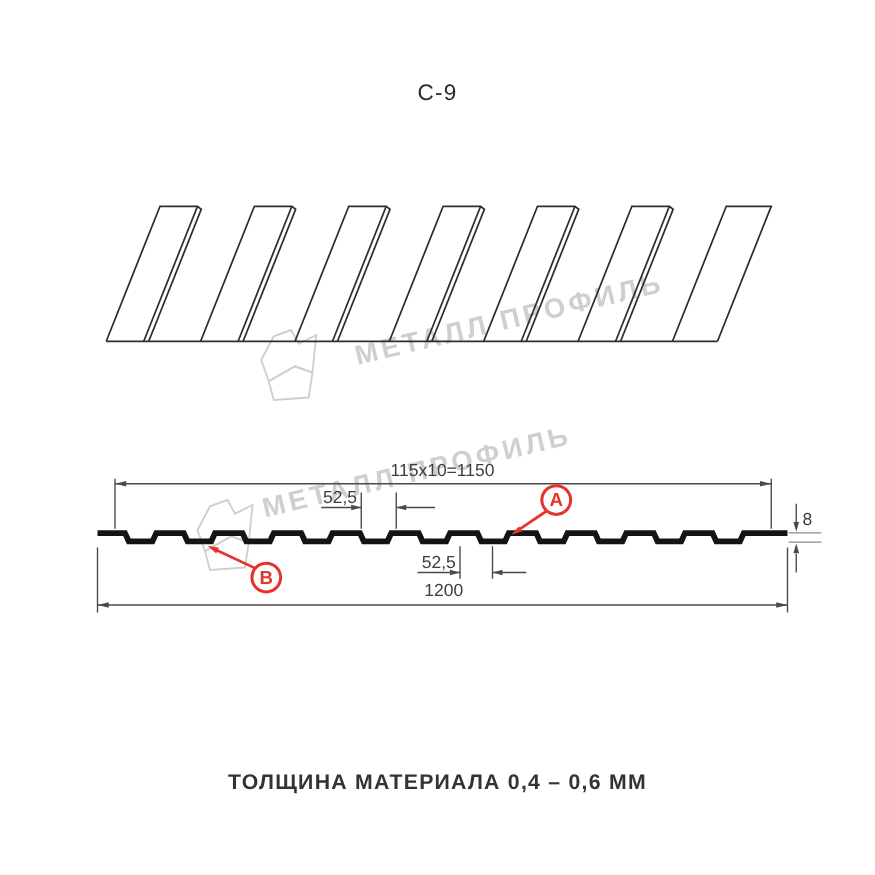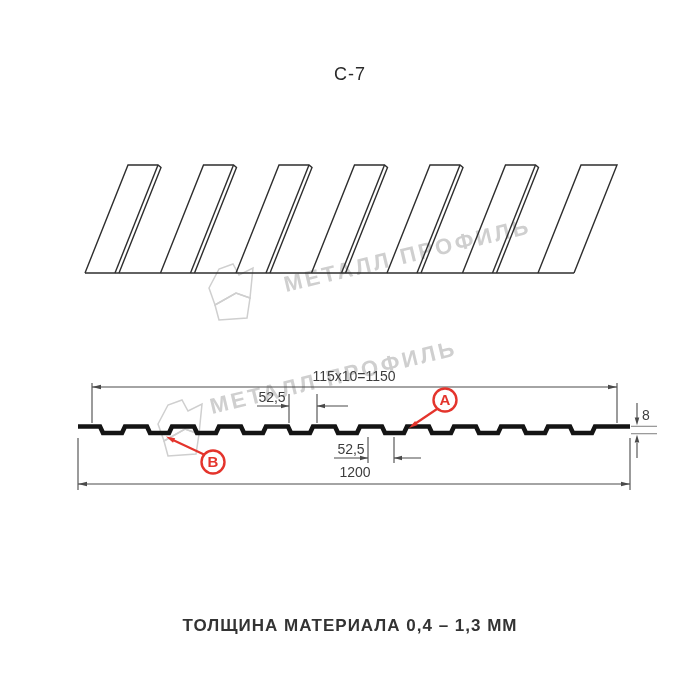--- a/index.html
+++ b/index.html
@@ -42,21 +42,21 @@
   .red-stroke{stroke:#e4342c;stroke-width:2.2;fill:none;}
   .red-circle{stroke:#e4342c;stroke-width:2.4;fill:#ffffff;}
   .red-fill{fill:#e4342c;stroke:none;}
   .red-label{font-family:"Liberation Sans",sans-serif;font-size:15px;font-weight:700;
              fill:#e4342c;text-anchor:middle;}
 </style>
 </head>
 <body>
 
 <div class="header">
-  <div class="subtitle">С-7</div>
+  <div class="subtitle">С-9</div>
 </div>
 
 <svg width="700" height="700" viewBox="0 0 700 700">
 
   <g>
     <g transform="translate(203,262)">
       <path class="wm-shape" d="M 6,26 L 16,7 L 30,2 L 36,13 L 50,6 L 47,36 L 33,31 L 12,43 Z"></path>
       <path class="wm-shape" d="M 12,43 L 33,31 L 47,36 L 44,56 L 16,58 Z"></path>
     </g>
     <text class="wm-text" transform="translate(286,292) rotate(-13.5)">МЕТАЛЛ ПРОФИЛЬ</text>
@@ -144,13 +144,13 @@
     <text class="red-label" x="445" y="405">A</text>
   </g>
   <g>
     <path class="red-stroke" d="M204,454.5 L173,440"></path>
     <polygon class="red-fill" points="166,436.5 175.2,438.2 173,442.7"></polygon>
     <circle class="red-circle" cx="213" cy="462" r="11.5"></circle>
     <text class="red-label" x="213" y="467">B</text>
   </g>
 </svg>
 
-<div class="footer">ТОЛЩИНА МАТЕРИАЛА 0,4 – 1,3 ММ</div>
+<div class="footer">ТОЛЩИНА МАТЕРИАЛА 0,4 – 0,6 ММ</div>
 
 </body></html>

